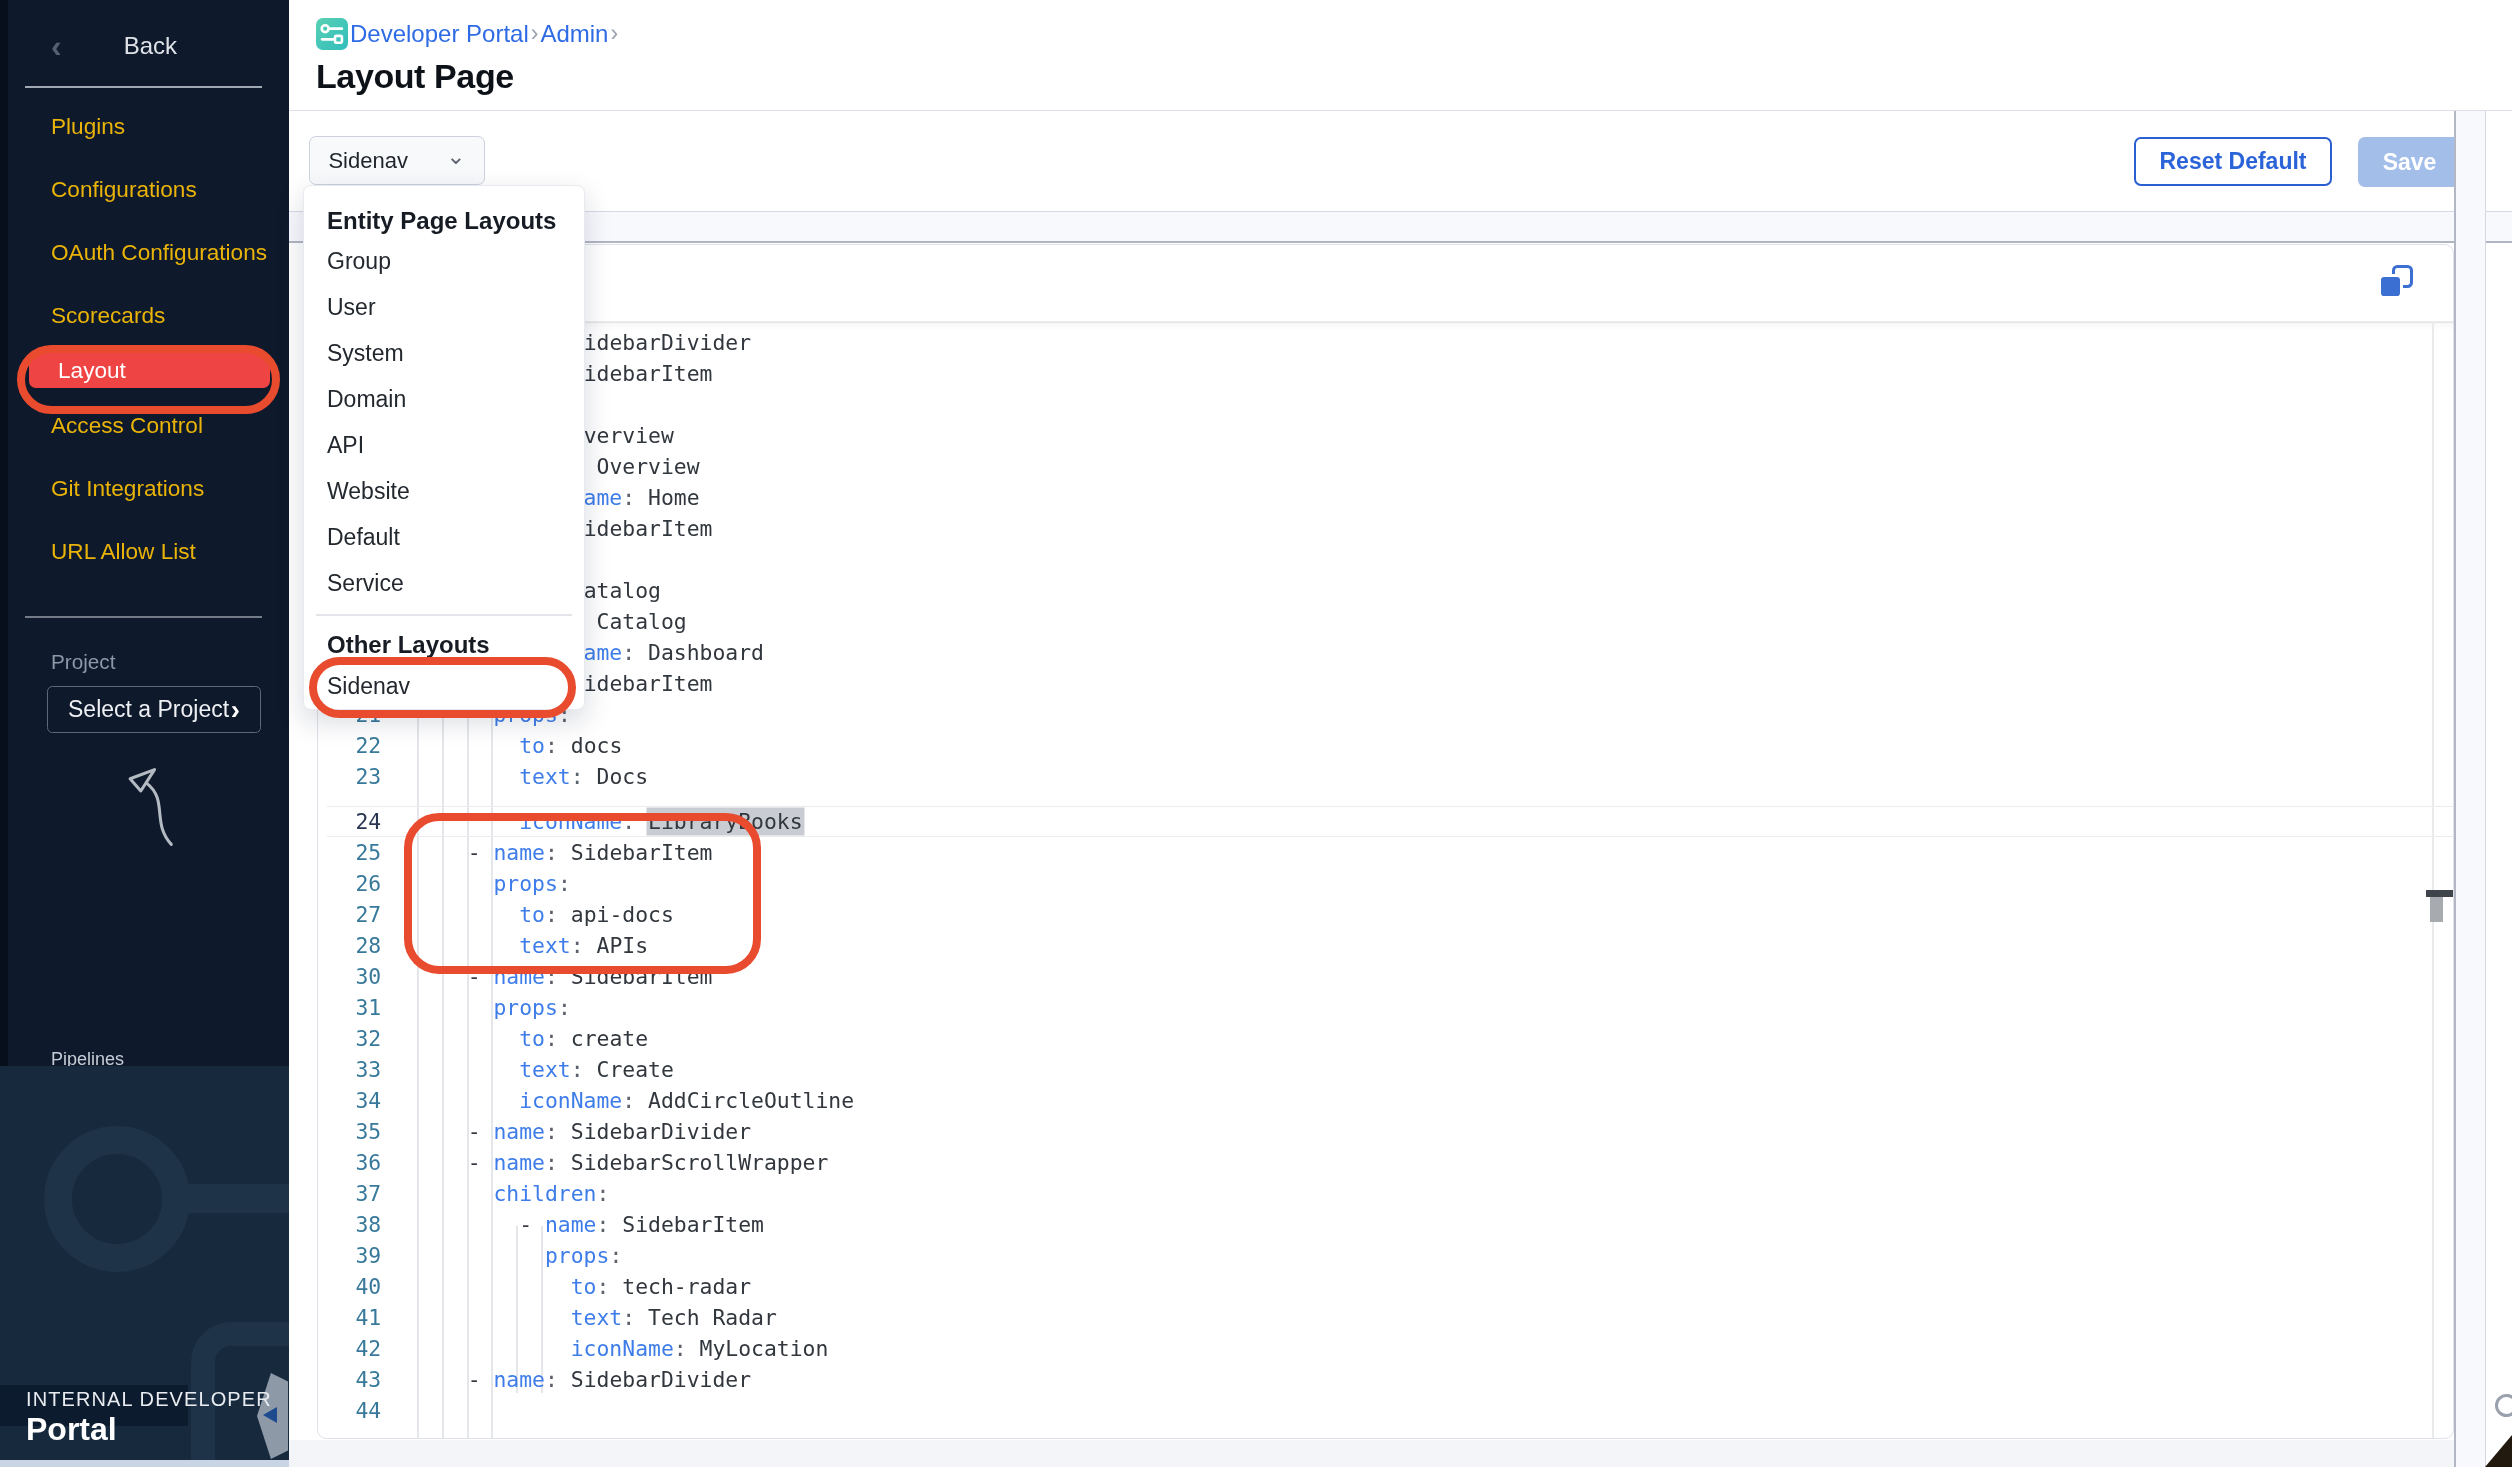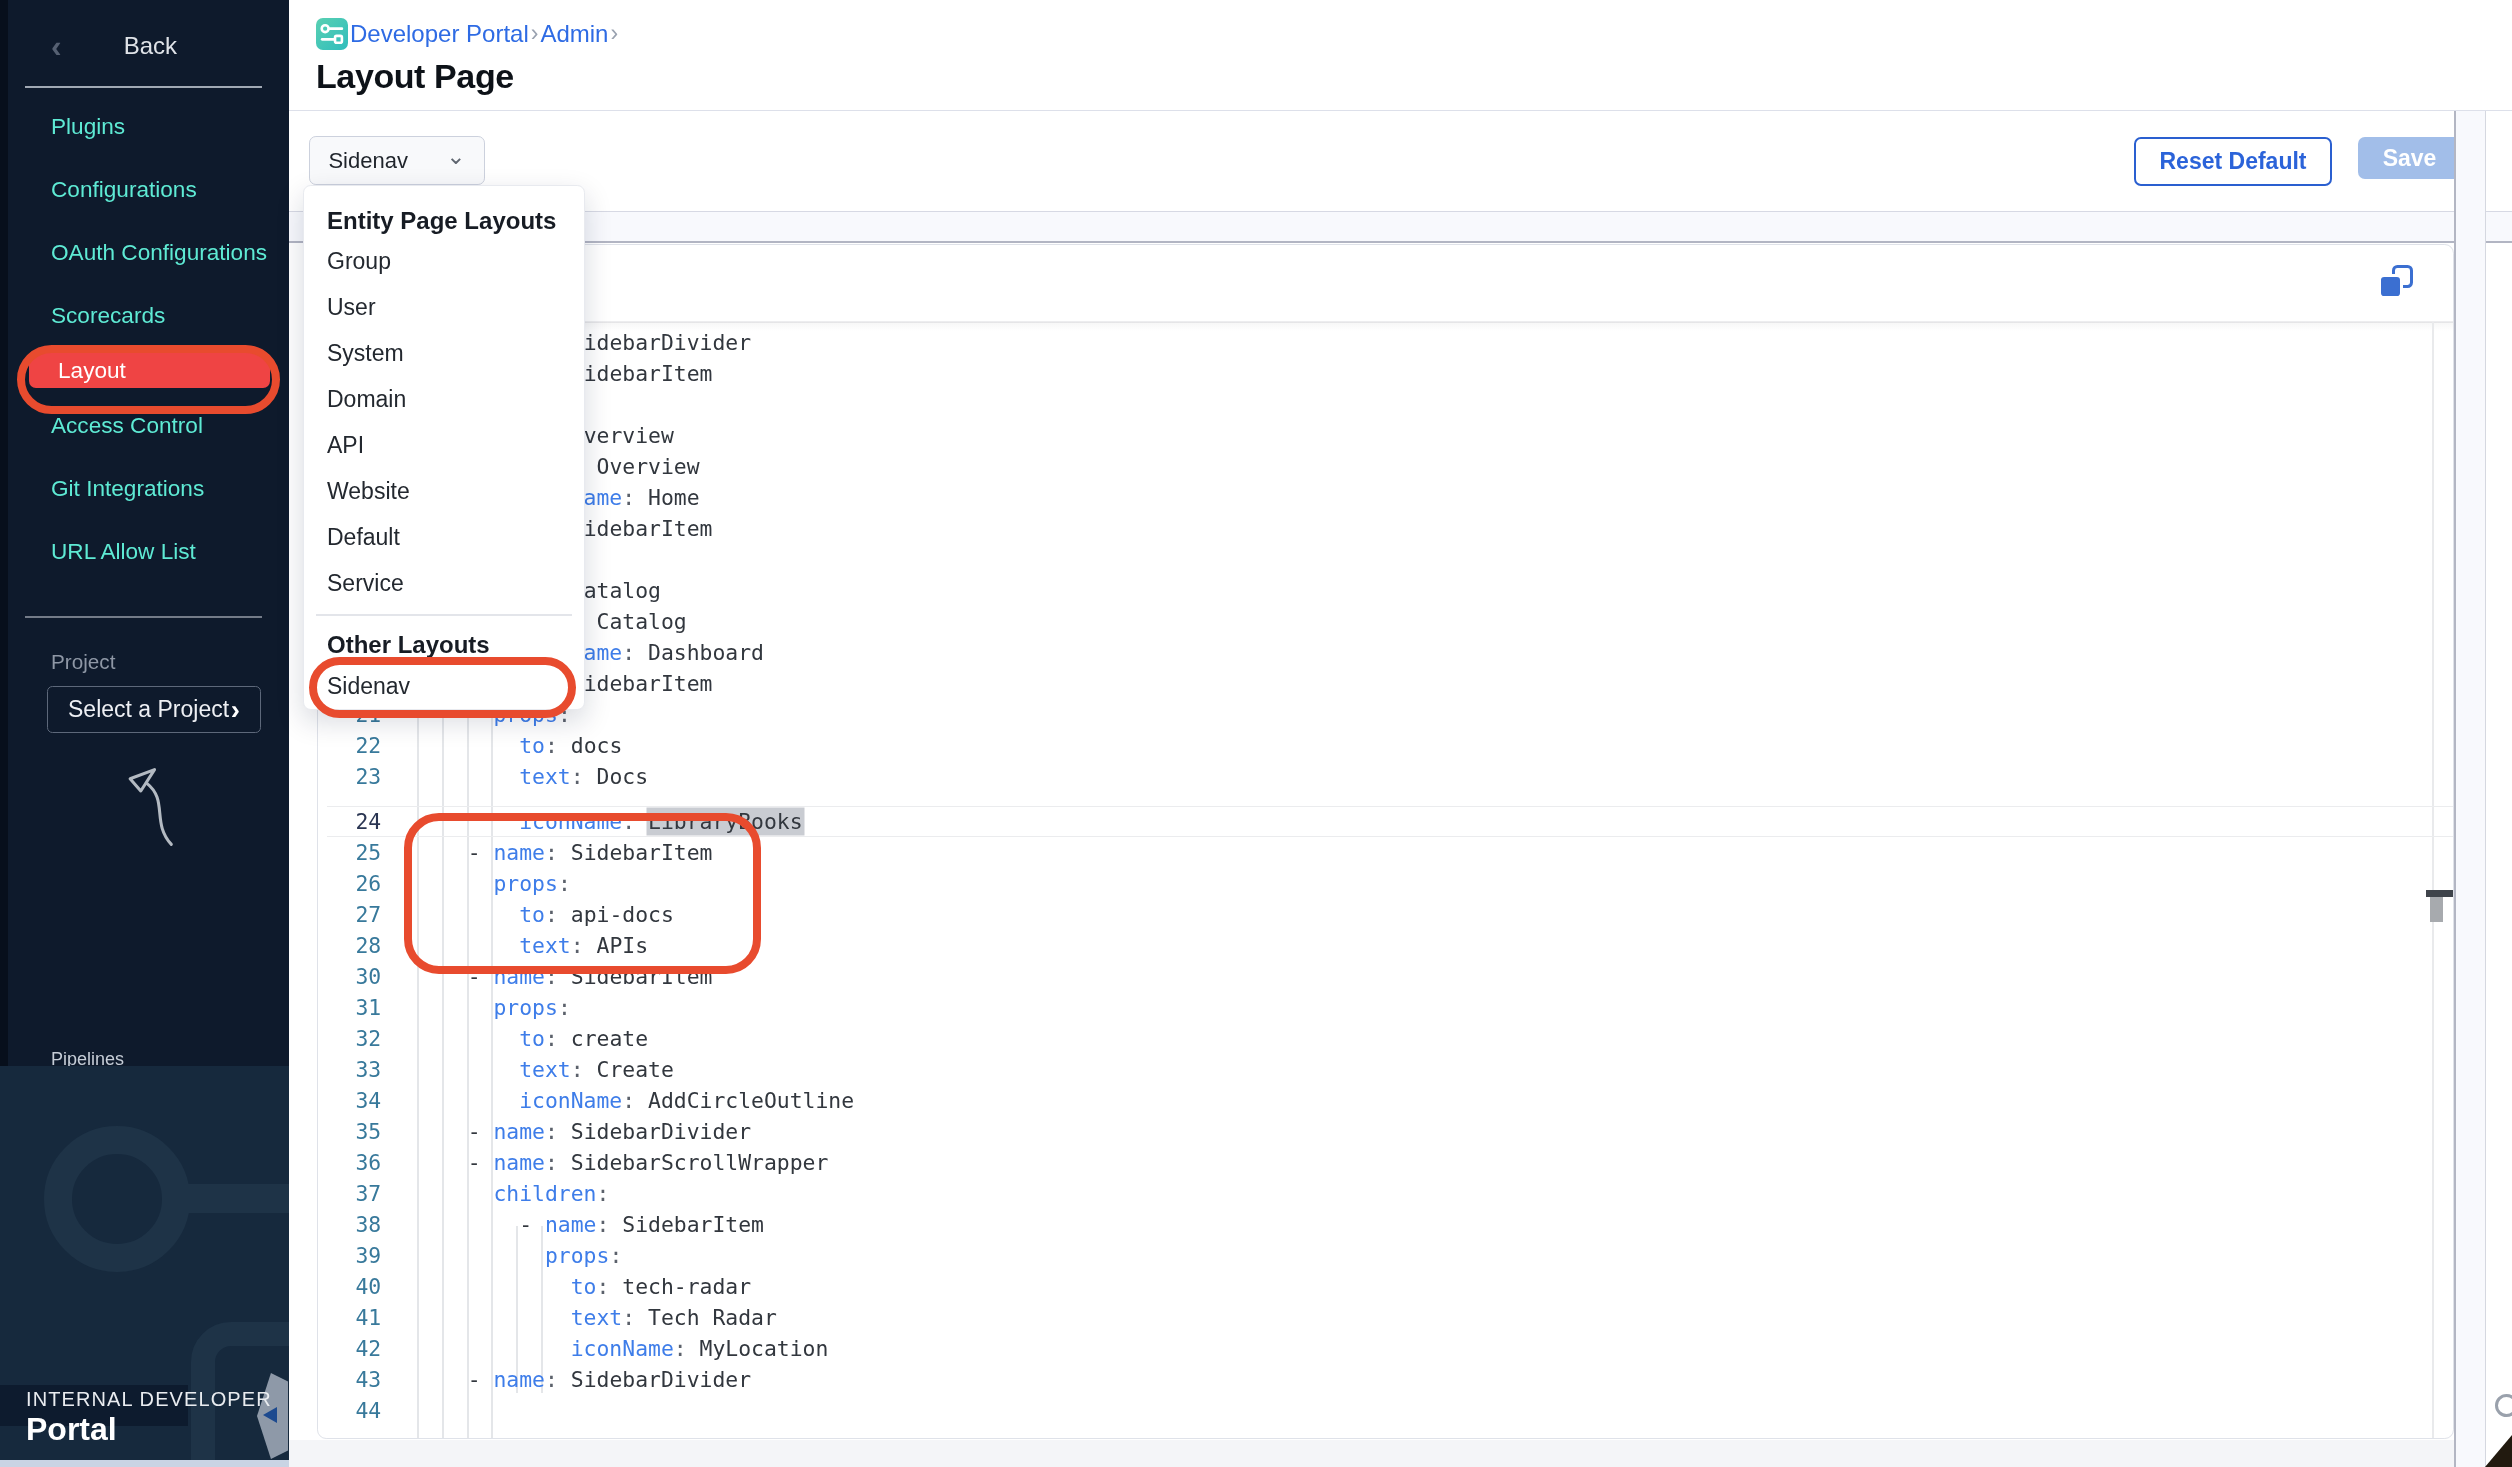--- a/index.html
+++ b/index.html
@@ -10,21 +10,21 @@
   
   .sidebar { position:absolute; left:0; top:0; width:289px; height:1468px;
              background:#0e1a2c; overflow:hidden; z-index:10; }
   .sidebar-edge { position:absolute; left:0; top:0; width:7.7px; height:1468px; background:#070f1c; }
   .back-row { position:absolute; left:51px; top:27.6px; display:flex; align-items:center; gap:17px; cursor:pointer; }
   .back-chevron { font-size:32px; color:#556072; line-height:37px; font-weight:700; }
   .back-label { font-size:24px; color:#dfe3e8; font-weight:500;margin-left:45px; }
   .sb-divider { position:absolute; left:25px; width:237px; height:1.5px; background:#c6ccd6; opacity:.8; }
   .nav { position:absolute; left:0; top:95px; width:289px; }
   .nav-item { height:63px; display:flex; align-items:center; padding-left:51px;
-              font-size:22.6px; color:#5eead4; cursor:pointer; }
+              font-size:22.6px; color:#eab308; cursor:pointer; }
   .nav-item.active { height:35px; margin:6.1px 19px 6.5px 29px; padding-left:29px;
                      background:#ef4444; border-radius:6.9px; color:#ffffff; font-weight:500; }
   .proj-label { position:absolute; left:51px; top:650px; font-size:20.7px; color:#8e97a5; }
   .proj-select { position:absolute; left:47px; top:686px; width:214px; height:47px;
                  border:1.5px solid #5d687a; border-radius:5.4px; display:flex; align-items:center;
                  justify-content:space-between; padding:0 20px; cursor:pointer; }
   .proj-select-text { font-size:23px; color:#eef0f4; }
   .proj-chevron { font-size:27.6px; color:#ffffff; font-weight:700; line-height:23px; }
   .arrow-doodle { position:absolute; left:107px; top:762px; }
   .empty-state { position:absolute; left:51px; top:833px; font-size:23.4px; color:#e4e8ec; line-height:34px; }
@@ -61,21 +61,21 @@
   .layout-select { position:absolute; left:309px; top:136px; width:176px; height:49px;
                    background:#f8f9fb; border:1.5px solid #ccd1dd; border-radius:6.9px;
                    display:flex; align-items:center; justify-content:space-between;
                    padding:0 18.4px; cursor:pointer; z-index:12; }
   .layout-select-text { font-size:22px; color:#1f242b; }
   .select-chevron { font-size:23px; color:#5f6670; margin-top:-7.7px; }
   .btn-reset { position:absolute; left:2134px; top:137px; width:198px; height:49px;
                background:#fff; border:2.3px solid #2a5fd0; border-radius:6.9px;
                display:flex; align-items:center; justify-content:center;
                font-size:23px; font-weight:700; color:#2b63d9; cursor:pointer; z-index:12; }
-  .btn-save { position:absolute; left:2358px; top:137px; width:103px; height:42px;
+  .btn-save { position:absolute; left:2358px; top:137px; width:103px; height:50px;
               background:#a2bee9; border:none; border-radius:6.9px;
               display:flex; align-items:center; justify-content:center;
               font-size:23px; font-weight:700; color:#ffffff; z-index:12; }
 
   
   .tab-strip { position:absolute; left:289px; top:211px; width:2223px; height:32px;
                background:#f8f9fd; border-top:1.5px solid #d7d9e4; border-bottom:2.3px solid #b2b5c3; z-index:4; }
   .card { position:absolute; left:317px; top:244px; width:2137px; height:1195px;
           background:#ffffff; border:1.5px solid #dfe2e9; border-radius:9.2px; overflow:hidden; z-index:6; }
   .copy-btn { position:absolute; left:2060px; top:20px; width:37px; height:37px; cursor:pointer; }

